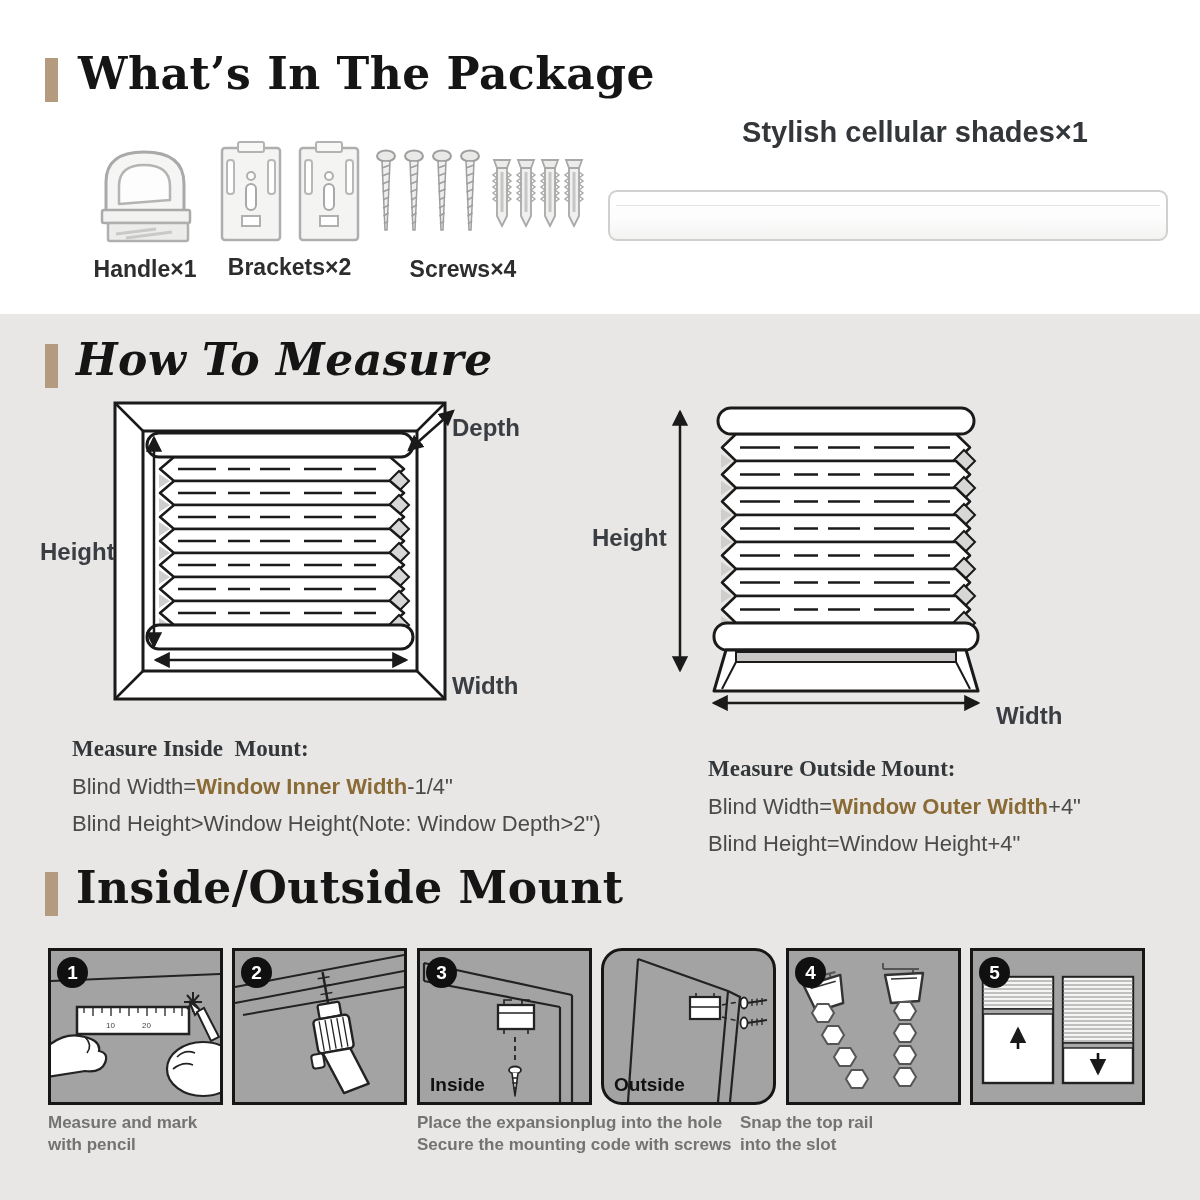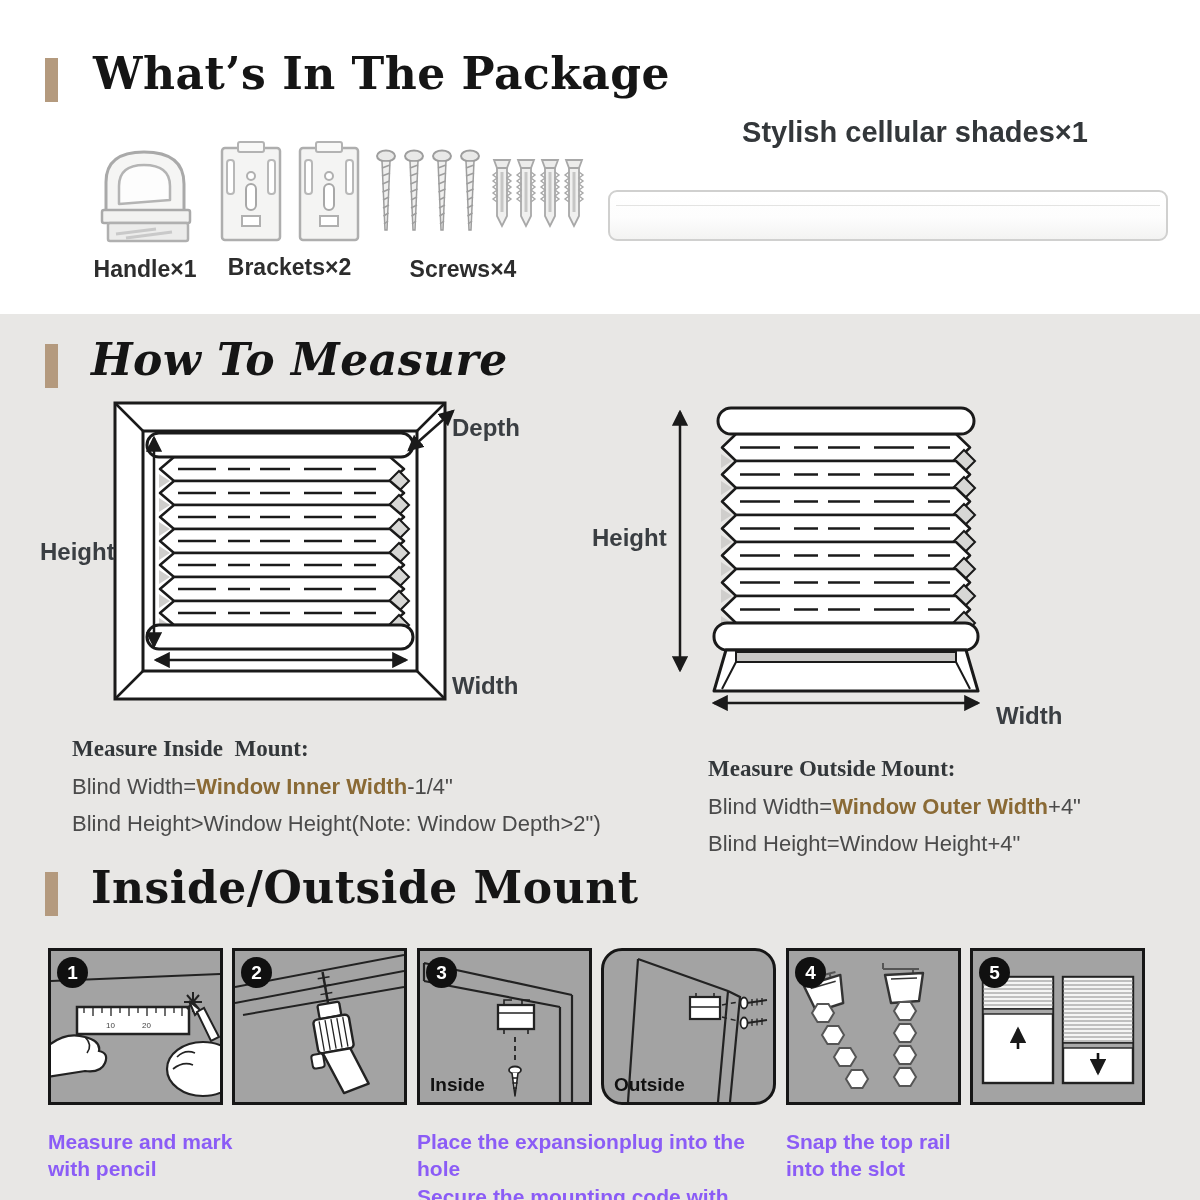--- a/index.html
+++ b/index.html
@@ -1,35 +1,35 @@
 <!DOCTYPE html>
 <html><head>
 <meta charset="utf-8">
 <style>
   html,body{margin:0;padding:0;background:#fff;}
   #canvas{position:relative;width:1200px;height:1200px;background:#fff;overflow:hidden;
           font-family:"Liberation Sans",sans-serif;color:#222;}
   .abs{position:absolute;}
   .sec-gray{background:#e8e7e5;}
   .accent{width:13px;background:#b49a7e;}
-  .h1{font-family:"DejaVu Serif",serif;font-weight:bold;color:#151515;font-size:44px;line-height:1.1;letter-spacing:0.5px;margin-left:15px;}
+  .h1{font-family:"DejaVu Serif",serif;font-weight:bold;color:#151515;font-size:44px;line-height:1.1;letter-spacing:0.5px;}
   .item-label{font-size:23px;font-weight:bold;color:#2d2d2d;text-align:center;}
   .shade-label{font-size:29px;font-weight:bold;color:#33373a;text-align:center;}
   .rail{background:linear-gradient(180deg,#ffffff 0%,#fdfdfd 55%,#f3f3f2 100%);
         border:2px solid #d0d0cf;border-radius:9px;box-shadow:inset 0 3px 0 #fff;}
   .rail-inner{position:absolute;left:6px;right:6px;top:7px;height:6px;border-bottom:1px solid #e3e3e2;}
   .dim-label{font-size:24px;font-weight:bold;color:#3a3e42;}
   .m-head{font-size:23px;font-weight:bold;color:#33373a;white-space:pre-wrap;margin:0 0 11px 0;font-family:Liberation Serif, serif;}
   .m-line{font-size:22px;color:#4a4a4a;margin:0 0 10px 0;line-height:27px;}
   .m-em{font-weight:bold;color:#8a6a35;}
   .panel{position:absolute;width:175px;height:157px;background:#a3a3a3;border:3px solid #161616;box-sizing:border-box;}
   .panel svg{position:absolute;left:0;top:0;}
   .badge{position:absolute;width:31px;height:31px;border-radius:50%;background:#101010;color:#fff;
          font-weight:bold;font-size:19px;display:flex;align-items:center;justify-content:center;}
-  .caption{position:absolute;font-size:21px;font-weight:bold;color:#8b5cf6;line-height:1.3;white-space:pre-line;margin-top:16px;}
+  .caption{position:absolute;font-size:17px;font-weight:bold;color:#737373;line-height:1.3;white-space:pre-line;}
   .panel-tag{position:absolute;left:10px;bottom:6px;font-size:19px;font-weight:bold;color:#111;}
   svg .ink{stroke:#1a1a1a;fill:none;}
   svg text{font-family:"Liberation Sans",sans-serif;}
 </style>
 </head>
 <body>
 
 <div id="canvas">
 
   <svg width="0" height="0" style="position:absolute" aria-hidden="true">
@@ -303,16 +303,16 @@
   <div class="badge" style="left:57px;top:957px;">1</div>
   <div class="badge" style="left:241px;top:957px;">2</div>
   <div class="badge" style="left:426px;top:957px;">3</div>
   <div class="badge" style="left:795px;top:957px;">4</div>
   <div class="badge" style="left:979px;top:957px;">5</div>
 
   <div class="caption" style="left:48px;top:1112px;width:188px;">Measure and mark
 with pencil</div>
   <div class="caption" style="left:417px;top:1112px;width:372px;">Place the expansionplug into the hole
 Secure the mounting code with screws</div>
-  <div class="caption" style="left:786px;top:1112px;width:182px;">Snap the top rail
+  <div class="caption" style="left:740px;top:1112px;width:182px;">Snap the top rail
 into the slot</div>
 
 </div>
 
 </body></html>

